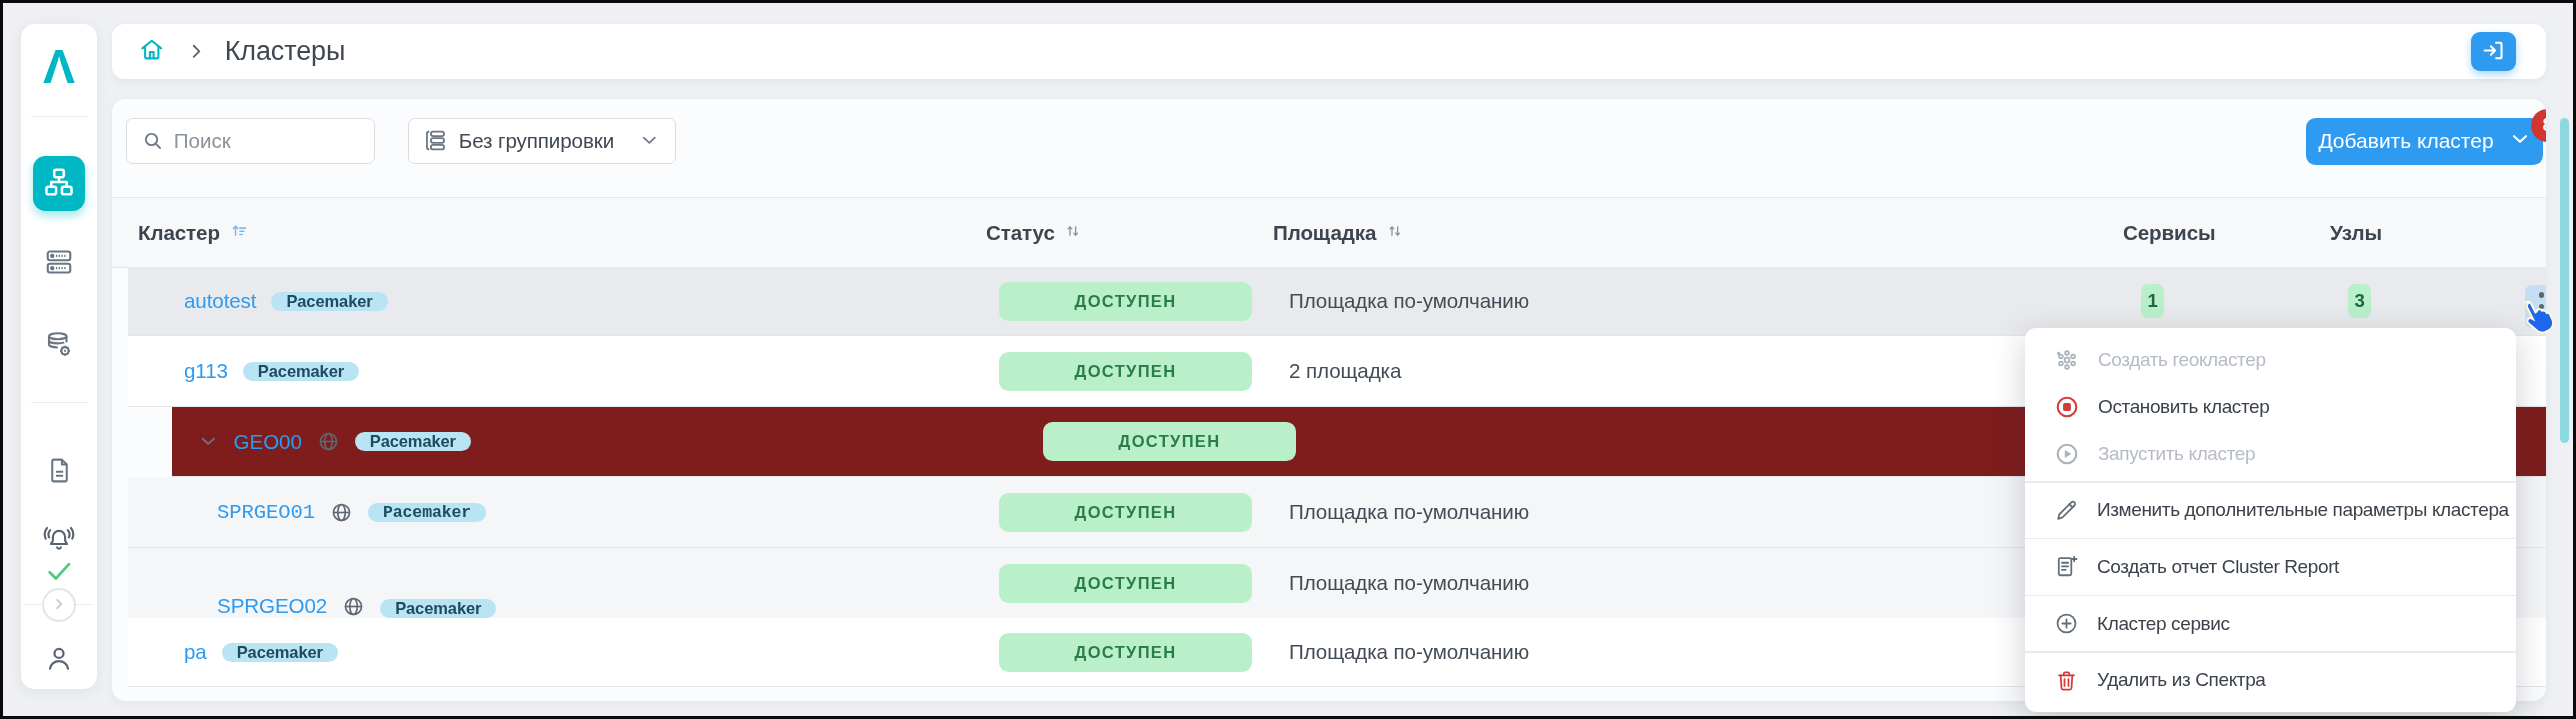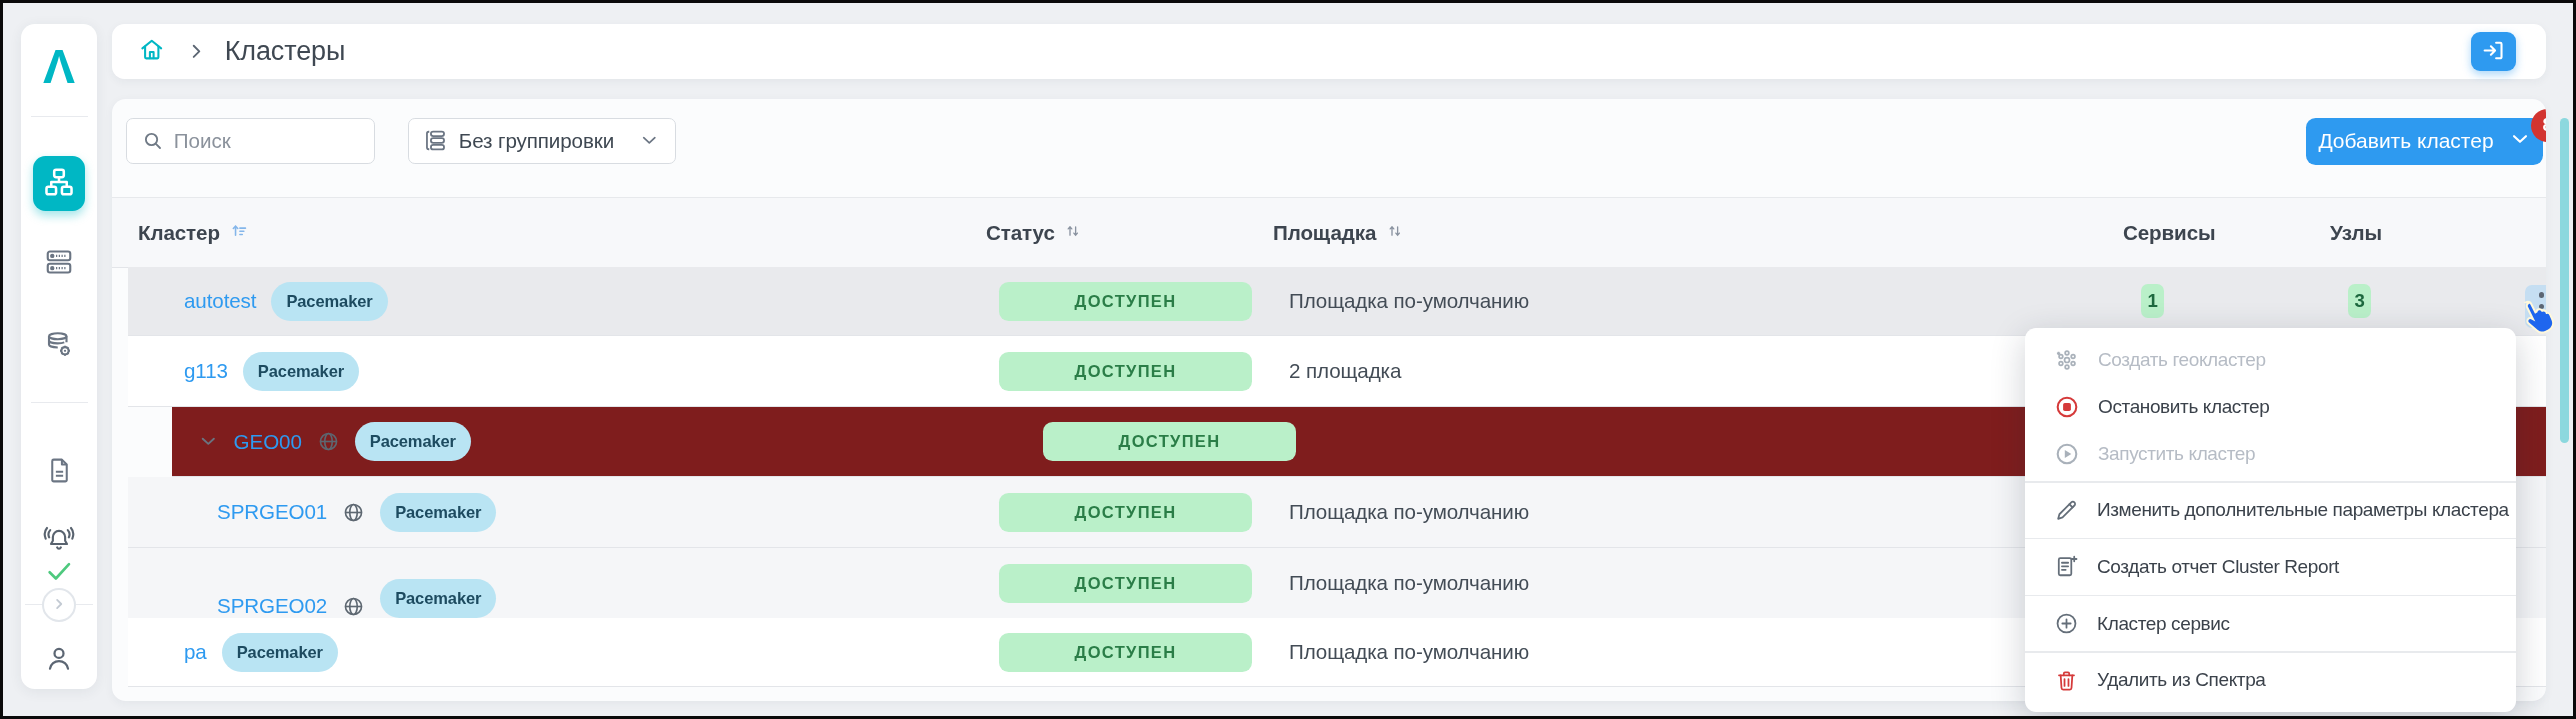--- a/index.html
+++ b/index.html
@@ -34,21 +34,21 @@
   .add-badge { position:absolute; left:2419px; top:10.3px; width:33px; height:33px; background:#d23430; border-radius:50%; color:#fff; font-size:18px; font-weight:bold; display:flex; align-items:center; justify-content:center; z-index:3; }
 
   .thead { position:absolute; left:0; top:98px; width:2434px; height:71px; background:#f7f8fa; border-top:1.4px solid #e7e9ec; border-bottom:1.4px solid #e3e5e9; }
   .th { position:absolute; top:0; height:100%; display:flex; align-items:center; gap:9.6px; font-size:20.6px; font-weight:bold; color:#3d454f; }
 
   .rowswrap { position:absolute; left:0; top:168px; width:2434px; }
   .trow { position:absolute; left:16px; width:2434px; border-bottom:1.4px solid #e3e5e9; }
   .cell { position:absolute; top:0; height:100%; display:flex; align-items:center; }
   .cl-name { gap:15px; }
   .link { font-size:20.6px; color:#2e9af0; cursor:pointer; }
-  .pill-badge { background:#b9e4f3; color:#1d4b60; font-size:16.5px; font-weight:bold; padding:10px 15px; border-radius:687px; white-space:nowrap; }
+  .pill-badge { background:#b9e4f3; color:#1d4b60; font-size:16.5px; font-weight:bold; padding:0 15px; border-radius:687px; white-space:nowrap; }
   .status-pill { width:253px; height:39px; background:#baf0c9; border-radius:9.6px; color:#2a7d47; font-size:16.5px; font-weight:bold; letter-spacing:.08em; display:flex; align-items:center; justify-content:center; }
   .site-text { font-size:20.6px; color:#434c56; }
   .count-badge { width:23.4px; height:34px; background:#baf0c9; border-radius:6.9px; color:#1e693f; font-size:18.6px; font-weight:bold; display:flex; align-items:center; justify-content:center; }
   .kebab-btn { position:absolute; left:2397px; top:18px; width:33px; height:43px; background:#c5def2; border-radius:6.9px; display:flex; flex-direction:column; align-items:center; justify-content:center; gap:6.2px; cursor:pointer; }
   .kebab-btn i { width:5.5px; height:5.5px; background:#5b6573; border-radius:50%; }
 
   
   .scrollthumb { position:absolute; left:2557px; top:115px; width:9px; height:325px; background:#8cd8de; border-radius:4.8px; }
 
   
@@ -325,21 +325,21 @@
       </div>
       <div class="cell" style="left:2013px">
         
       </div>
       <div class="cell" style="left:2220px">
         
       </div>
 
     </div>
         <div class="trow" style="top: 210px; height: 71px; background: rgb(245, 246, 248);">
-      <div class="cell cl-name" style="left: 89px;">
+      <div class="cell cl-name" style="left: 89px; font-family: Liberation Mono, monospace;">
 
         <span class="link">SPRGEO01</span>
         <span class="rglobe" style="display: flex;">
           <svg width="23" height="23" viewBox="0 0 24 24" fill="none" stroke="#5d6771" stroke-width="1.7">
             <circle cx="12" cy="12" r="8.4"></circle>
                 <ellipse cx="12" cy="12" rx="3.9" ry="8.4"></ellipse>
                 <path d="M3.6 12 h16.8"></path>
           </svg>
         </span>
         <span class="pill-badge">Pacemaker</span>

